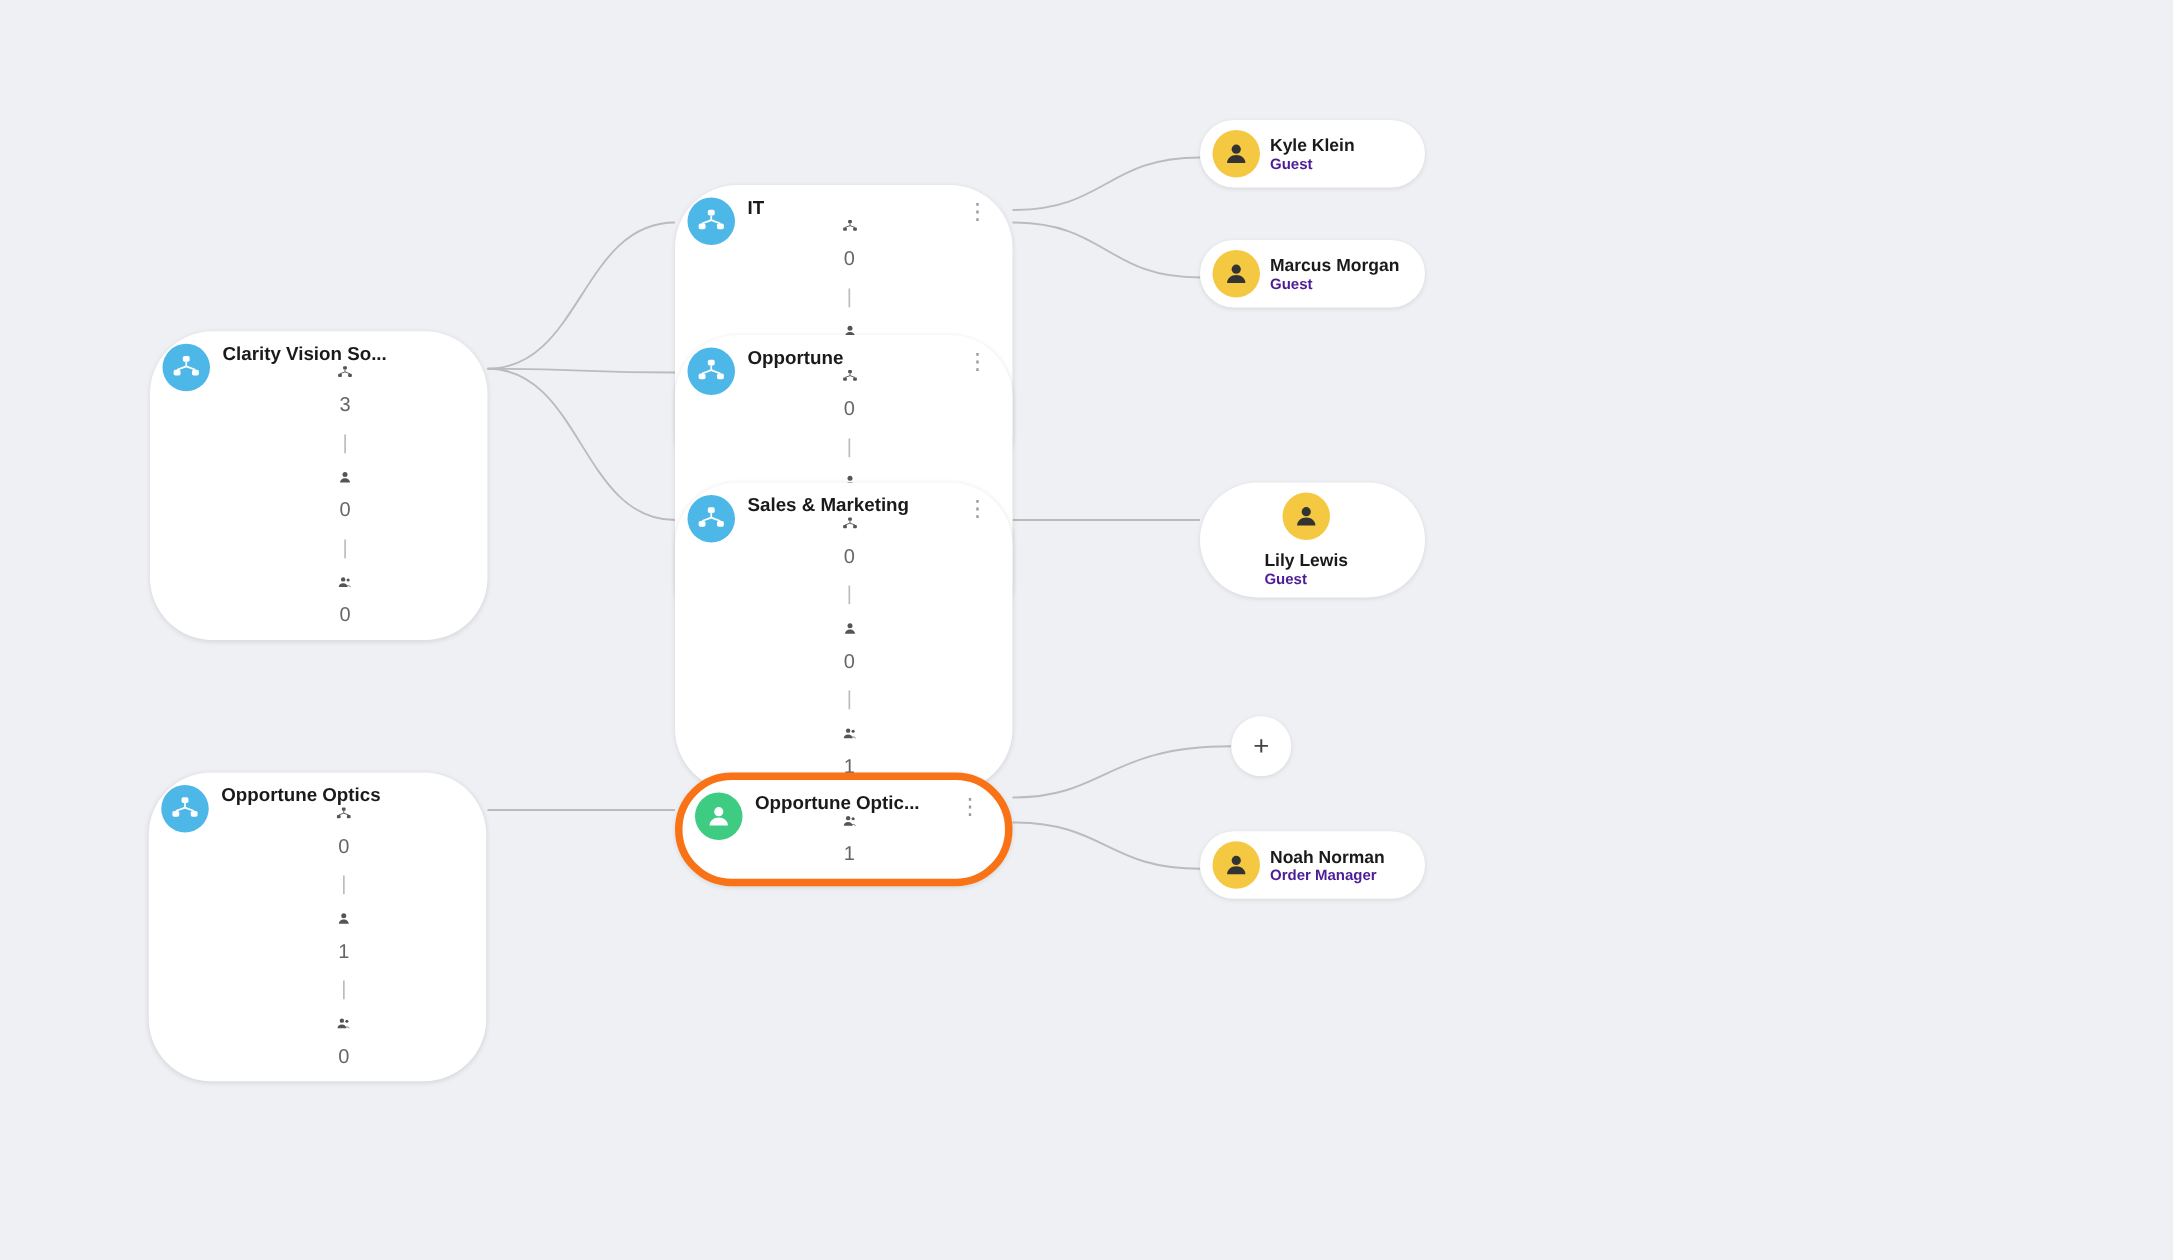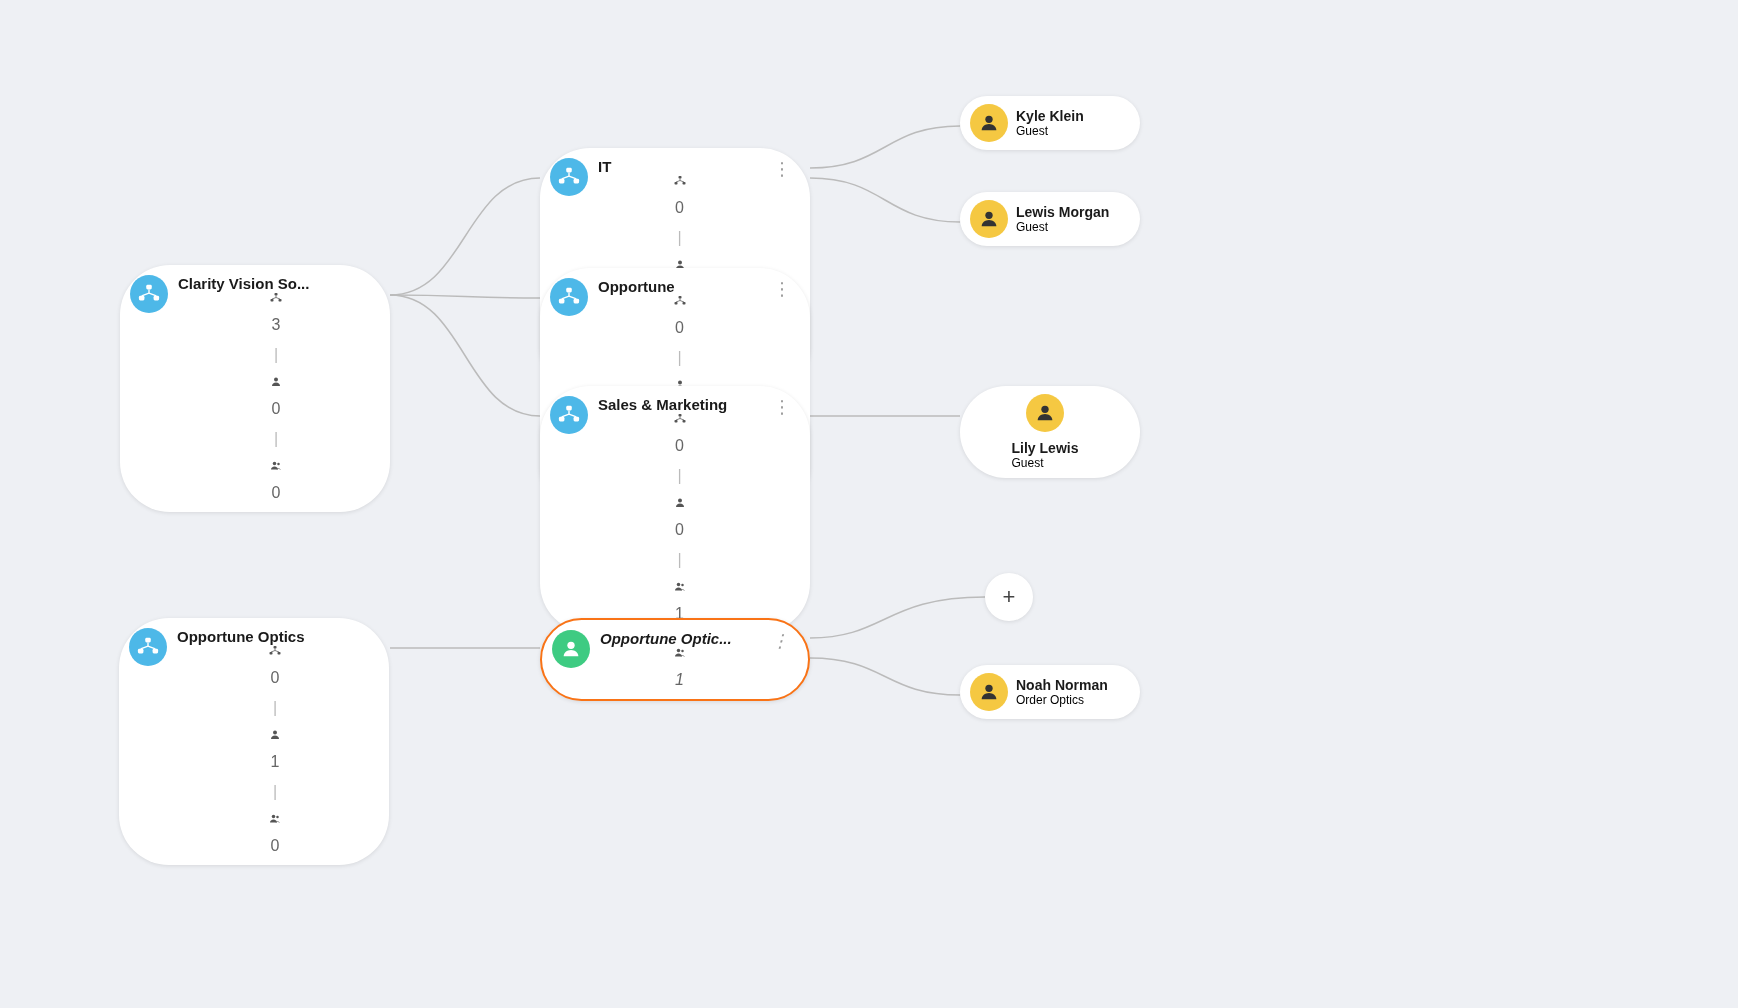--- a/index.html
+++ b/index.html
@@ -28,22 +28,21 @@
       position: absolute;
       background: #fff;
       border-radius: 50px;
       display: flex;
       padding: 10px 16px 10px 10px;
       box-shadow: 0 1px 4px rgba(0,0,0,0.10);
       gap: 10px;
       cursor: pointer;
     }
     .node.selected {
-      border: 2px solid #f97316;
-      font-style: italic;
+      border: 6px solid #f97316;
     }
     .node-icon {
       width: 38px;
       height: 38px;
       border-radius: 50%;
       display: flex;
       align-items: center;
       justify-content: center;
       flex-shrink: 0;
     }
@@ -85,21 +84,22 @@
       gap: 8px;
       min-width: 180px;
     }
     .person-name {
       font-size: 14px;
       font-weight: 600;
       color: #1a1a1a;
     }
     .person-role {
       font-size: 12px;
-      color: #000000;
+      color: #4c1d95;
+      font-weight: bold;
     }
     .add-node {
       position: absolute;
       background: #fff;
       border-radius: 50%;
       width: 48px;
       height: 48px;
       display: flex;
       align-items: center;
       justify-content: center;
@@ -380,21 +380,21 @@
   </div>
 
   <div class="person-node" style="left:960px;top:192px;">
     <div class="node-icon yellow">
       <svg viewBox="0 0 24 24" fill="none" width="22" height="22">
         <circle cx="12" cy="8" r="4" fill="#333"></circle>
         <path d="M4 20c0-4 3.6-7 8-7s8 3 8 7" fill="#333"></path>
       </svg>
     </div>
     <div>
-      <div class="person-name">Lewis Morgan</div>
+      <div class="person-name">Marcus Morgan</div>
       <div class="person-role">Guest</div>
     </div>
   </div>
 
   <div class="person-node" style="left:960px;top:386px;flex-direction:column;">
     <div class="node-icon yellow">
       <svg viewBox="0 0 24 24" fill="none" width="22" height="22">
         <circle cx="12" cy="8" r="4" fill="#333"></circle>
         <path d="M4 20c0-4 3.6-7 8-7s8 3 8 7" fill="#333"></path>
       </svg>
@@ -411,17 +411,17 @@
 
   <div class="person-node" style="left:960px;top:665px;">
     <div class="node-icon yellow">
       <svg viewBox="0 0 24 24" fill="none" width="22" height="22">
         <circle cx="12" cy="8" r="4" fill="#333"></circle>
         <path d="M4 20c0-4 3.6-7 8-7s8 3 8 7" fill="#333"></path>
       </svg>
     </div>
     <div>
       <div class="person-name">Noah Norman</div>
-      <div class="person-role">Order Optics</div>
+      <div class="person-role">Order Manager</div>
     </div>
   </div>
 
 </div>
 
 </body></html>

